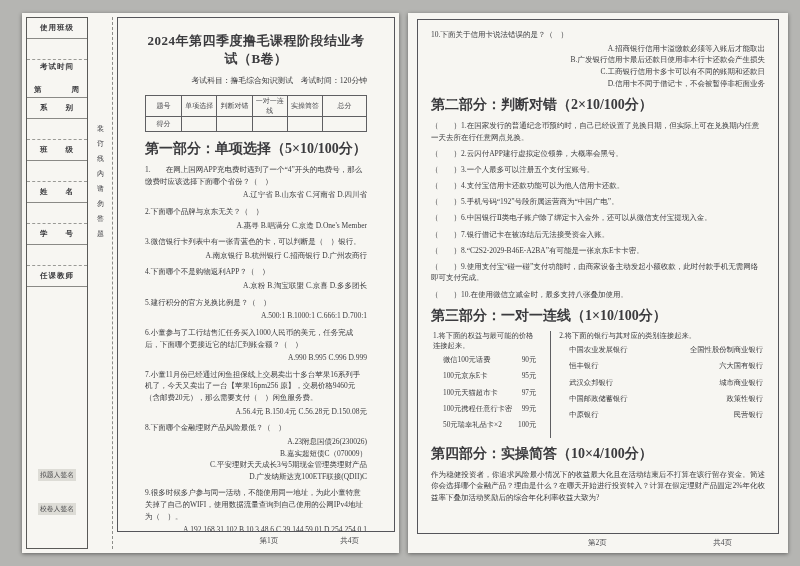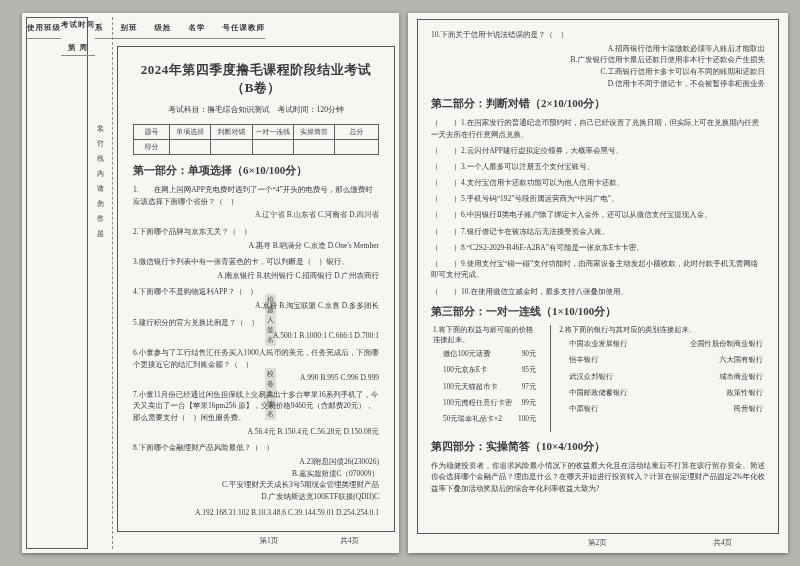--- a/index.html
+++ b/index.html
@@ -18,21 +18,21 @@
     box-shadow: 0 1px 4px rgba(0,0,0,.45);
     overflow: hidden;
   }
   .page1 { left: 22px; width: 377px; display: flex; padding: 4px; }
   .page2 { left: 408px; width: 380px; display: flex; flex-direction: column; padding: 6px 9px 2px; }
 
   
   .sidebar {
     width: 62px; flex: none;
     border: 1px solid #5a5a58;
-    display: flex; 
+    display: flex; flex-direction: column;
     font-size: 7.5px;
   }
   .sb-row {
     border-bottom: 1px solid #8a8a86;
     display: flex; align-items: center; justify-content: center;
     font-weight: bold; letter-spacing: 1px;
     flex: none;
   }
   .sb-label { height: 21px; }
   .sb-blank { height: 21px; border-bottom: 1px dashed #9a9a96; }
@@ -57,42 +57,41 @@
     writing-mode: vertical-lr;
     font-size: 7px; letter-spacing: 3.5px; color: #4c4c50;
     padding-top: 102px;
   }
 
   
   .content1 { flex: 1; display: flex; flex-direction: column; min-width: 0; }
   .content-box {
     flex: 1;
     border: 1px solid #55555a;
-    padding: 10px 15px 4px;
+    padding: 10px 27px 4px;
     overflow: hidden;
-    margin-top: 29px;
   }
   .exam-title {
     text-align: center; font-weight: bold;
     font-size: 13px; letter-spacing: .5px;
     margin-top: 4px;
   }
-  .exam-subtitle { text-align: center; font-size: 7.8px; margin-top: 7px; }
+  .exam-subtitle { text-align: right; font-size: 7.8px; margin-top: 7px; }
   table.score-table {
     width: 100%; border-collapse: collapse;
     margin: 9px 0 8px; table-layout: fixed;
   }
   table.score-table td {
     border: 1px solid #5f5f62; height: 15px;
     font-size: 7px; text-align: center; color: #4a4a4e;
   }
   table.score-table td.c0 { width: 36px; }
   table.score-table td.c5 { width: 44px; }
 
-  .part-heading { font-weight: bold; font-size: 11px; margin: 7px 0 6px; }
+  .part-heading { font-weight: bold; font-size: 14px; margin: 7px 0 6px; }
   .question { margin-bottom: 5px; }
   .q-text { font-size: 7.5px; line-height: 1.55; }
   .q-opts { font-size: 7.5px; line-height: 1.55; padding-left: 13px; margin-top: 2px; white-space: pre-line; text-align: right; }
   .judge-item { font-size: 7.5px; line-height: 1.55; margin-bottom: 4.5px; }
 
   .pfooter {
     height: 17px; flex: none;
     display: flex; align-items: center;
     font-size: 7.5px; color: #46464a;
   }
@@ -171,21 +170,21 @@
             <td class="c0">得分</td>
             <td></td>
             <td></td>
             <td></td>
             <td></td>
             <td class="c5"></td>
           </tr>
         </tbody>
       </table>
 
-      <div class="part-heading">第一部分：单项选择（6×10/100分）</div>
+      <div class="part-heading">第一部分：单项选择（5×10/100分）</div>
 
       <div>
 
           <div class="question">
             <div class="q-text">1.　　在网上国网APP充电费时遇到了一个“4”开头的电费号，那么缴费时应该选择下面哪个省份？（　）</div>
             <div class="q-opts">A.辽宁省 B.山东省 C.河南省 D.四川省</div>
           </div>
 
           <div class="question">
             <div class="q-text">2.下面哪个品牌与京东无关？（　）</div>
@@ -219,20 +218,21 @@
 
           <div class="question">
             <div class="q-text">8.下面哪个金融理财产品风险最低？（　）</div>
             <div class="q-opts">A.23附息国债26(230026)
 B.嘉实超短债C（070009）
 C.平安理财天天成长3号5期现金管理类理财产品
 D.广发纳斯达克100ETF联接(QDII)C</div>
           </div>
 
           <div class="question">
+            <div class="q-text">9.很多时候多户参与同一活动，不能使用同一地址，为此小童特意关掉了自己的WIFI，使用数据流量查询到自己使用的公网IPv4地址为（　）。</div>
             <div class="q-opts">A.192.168.31.102 B.10.3.48.6 C.39.144.59.01 D.254.254.0.1</div>
           </div>
         </div>
     </div>
 
     <div class="pfooter">
       <span class="fl">第1页</span>
       <span class="fr">共4页</span>
     </div>
   </div>

